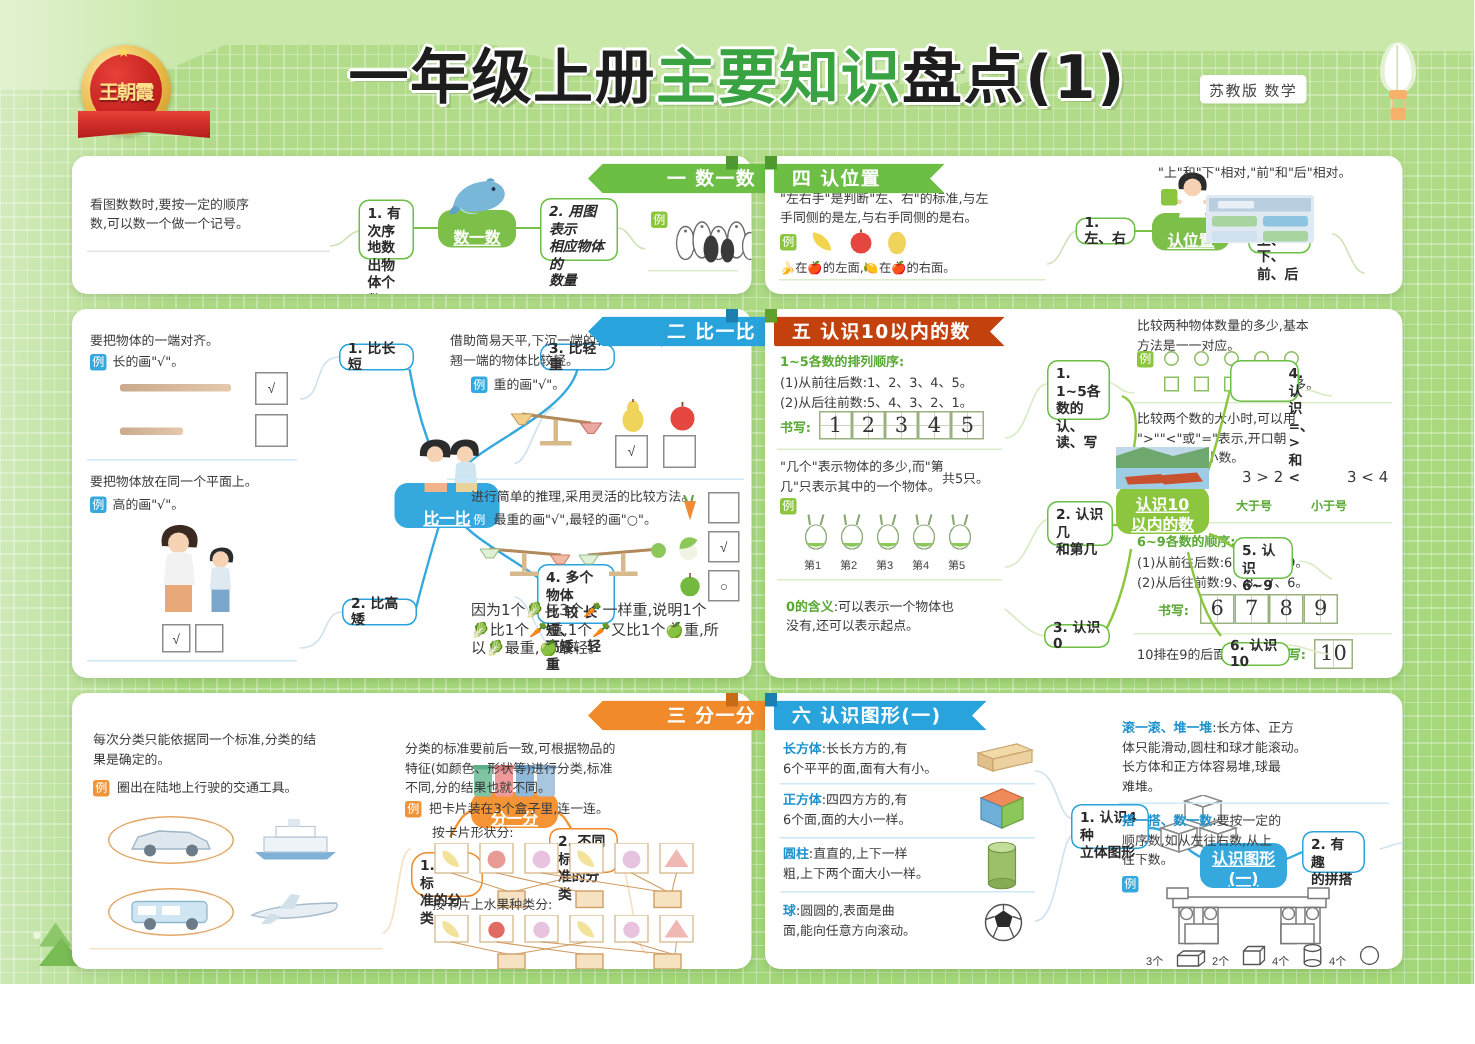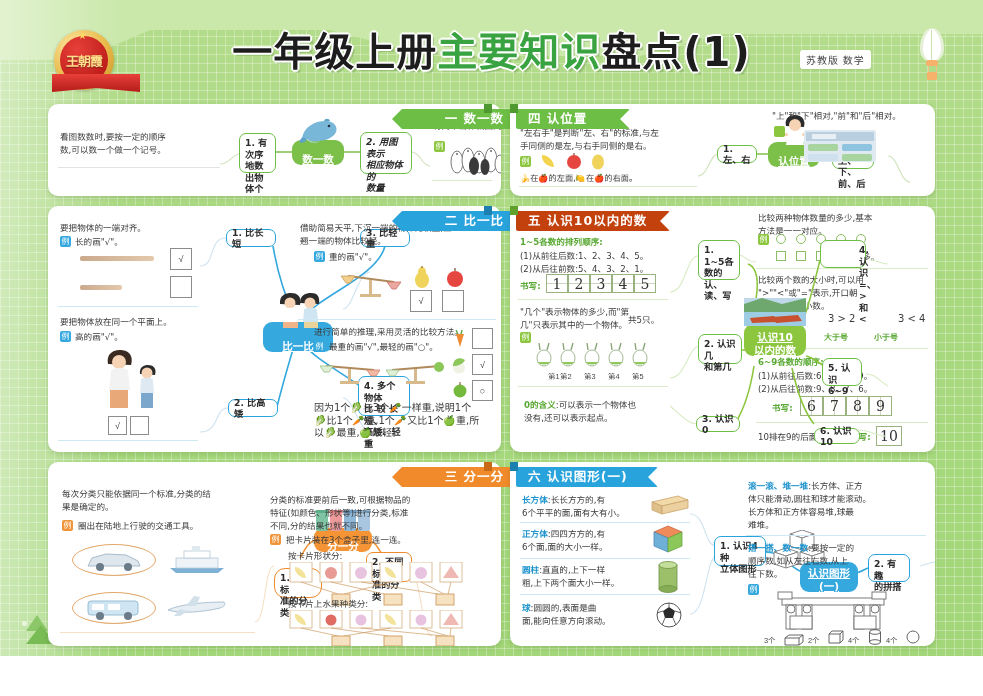--- a/index.html
+++ b/index.html
@@ -523,21 +523,21 @@
               <path d="M3 20 q7 5 14 0" fill="#8cc75a"></path>
             </g>
           <g transform="translate(96,0)">
               <ellipse cx="10" cy="16" rx="7" ry="8" fill="#fff" stroke="#8aa876" stroke-width="0.8"></ellipse>
               <path d="M6 8 l-1 -7 M13 8 l2 -7" stroke="#8aa876" stroke-width="1.4"></path>
               <path d="M3 20 q7 5 14 0" fill="#8cc75a"></path>
             </g>
         </g>
       </svg>
     </div>
-    <div class="mini" style="left:38px;top:164px;">第1</div>
+    <div class="mini" style="left:26px;top:164px;">第1</div>
     <div class="mini" style="left:50px;top:164px;">第2</div>
     <div class="mini" style="left:74px;top:164px;">第3</div>
     <div class="mini" style="left:98px;top:164px;">第4</div>
     <div class="mini" style="left:122px;top:164px;">第5</div>
     <div class="rule g" style="left:8px;top:180px;width:150px;"></div>
 
     <div class="txt" style="left:14px;top:193px;width:180px;">
       <span class="hl-g">0的含义</span><span style="white-space:pre-line;">:可以表示一个物体也
 没有,还可以表示起点。</span>
     </div>

